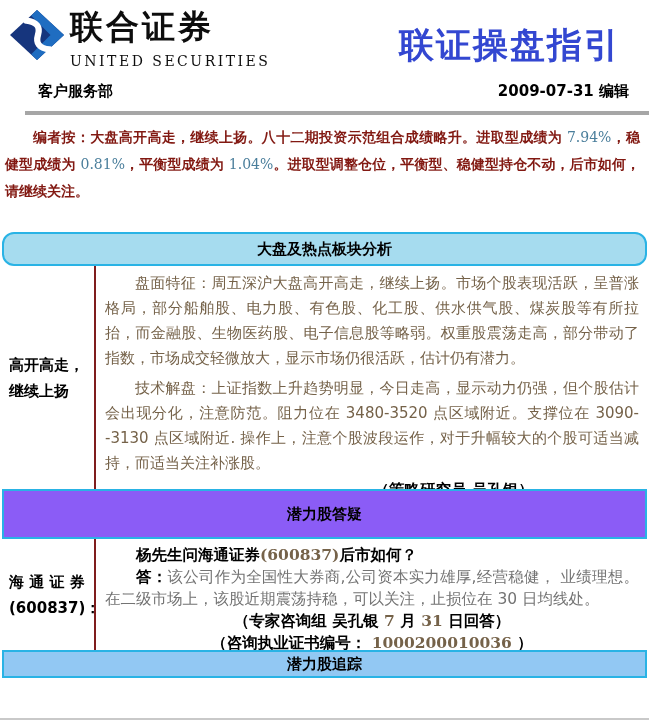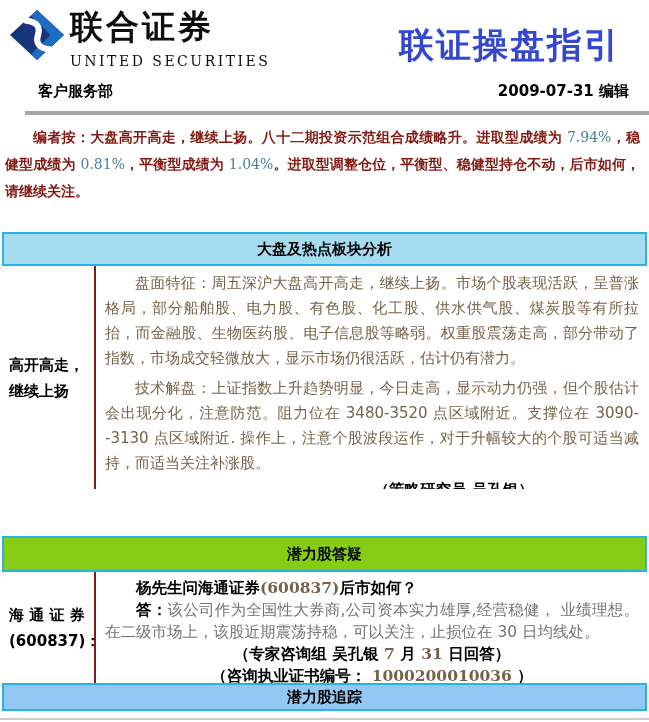--- a/index.html
+++ b/index.html
@@ -35,22 +35,22 @@
     color:#821912; text-indent:2em; text-align:justify;
   }
   .num-blue { color:#4a7e9b; font-weight:normal; font-family:"DejaVu Serif", serif; }
 
   
   .doc-table { margin:27px 2px 0 2px; }
   .band {
     border:2px solid #29b3e5; text-align:center; font-weight:bold; font-size:15px;
     display:flex; align-items:center; justify-content:center;
   }
-  .band-analysis { background:#a6dcef; height:34px; }
-  .band-qa       { background:#84cc16; height:36px;margin-top:47px; }
+  .band-analysis { background:#a6dcef; height:34px;border-radius:12px; }
+  .band-qa       { background:#8b5cf6; height:50px; }
   .band-track    { background:#92c8f3; height:28px; }
   .trow { display:flex; overflow:hidden; }
   .row-market { height:223px; }
   .row-qa { height:111px; }
   .cell-left {
     width:94px; flex:0 0 auto; border-right:2px solid #7f1d1d;
     display:flex; flex-direction:column; justify-content:center;
     padding:4px 2px 4px 7px; font-weight:bold; font-size:15px; line-height:26px;
   }
   .cell-right { flex:1; padding:5px 8px 0 9px; overflow:hidden; }

